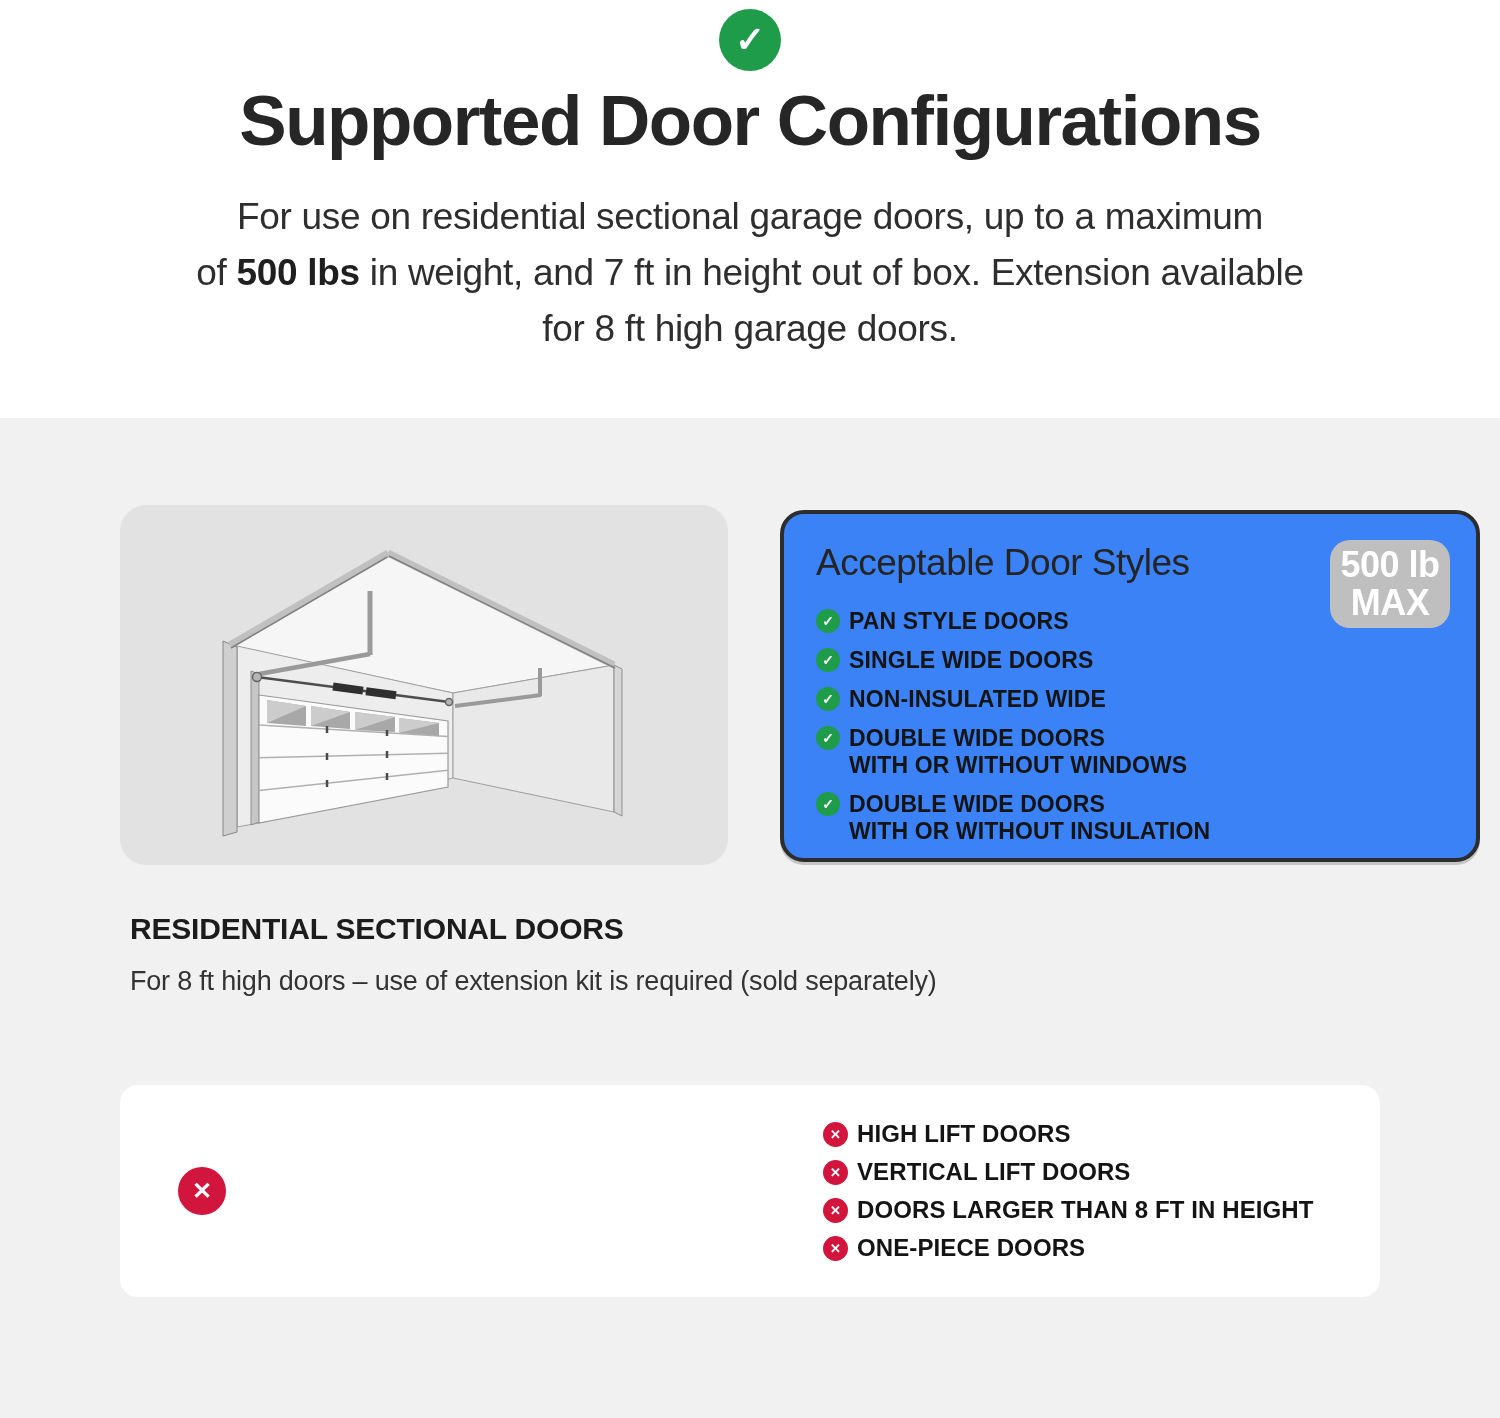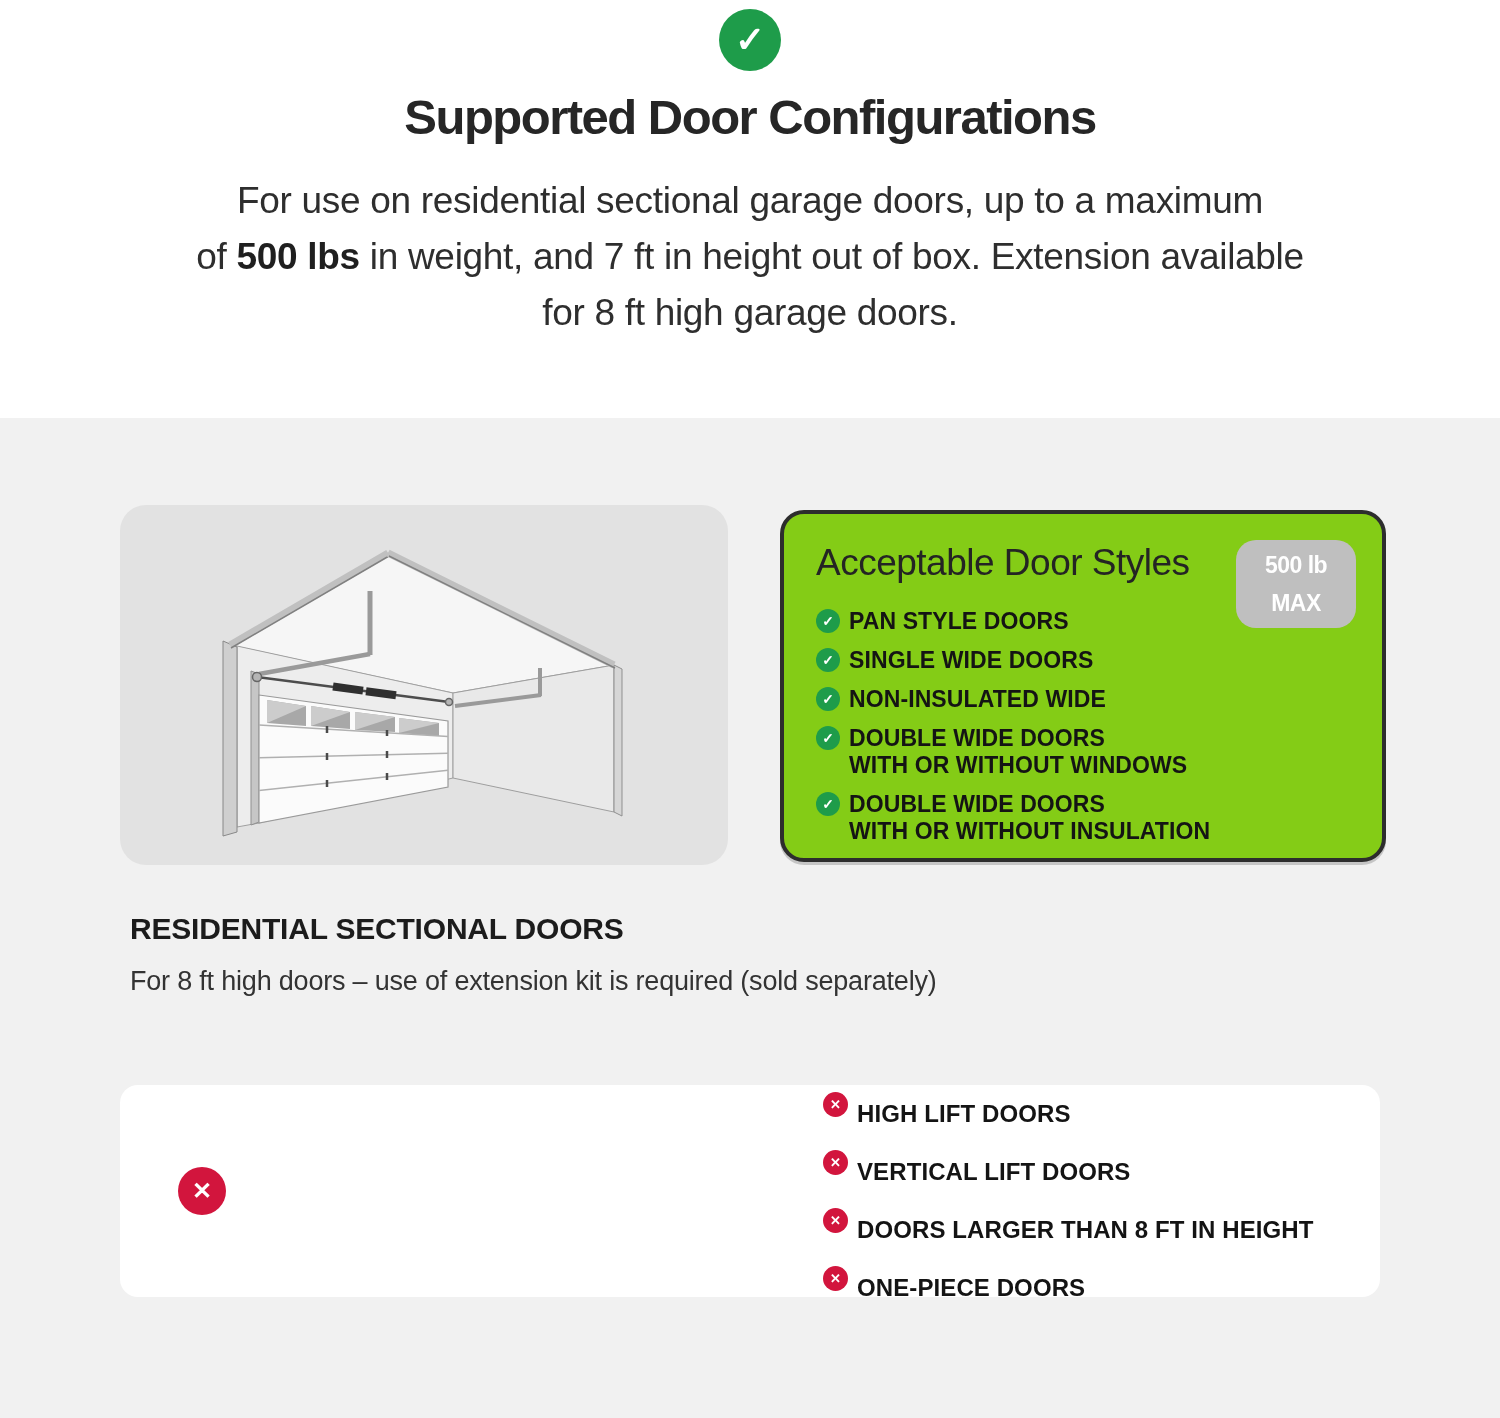--- a/index.html
+++ b/index.html
@@ -16,22 +16,22 @@
   
   .hero { position:absolute; left:0; top:0; width:1500px; height:418px; background:#ffffff; text-align:center; }
   .big-check {
     display:inline-flex; align-items:center; justify-content:center;
     width:62px; height:62px; border-radius:50%;
     background:#1e9c4a; color:#ffffff;
     font-size:36px; font-weight:700; line-height:1;
     margin-top:9px;
   }
   .hero h1 {
-    margin:18px 0 0 0;
-    font-size:49px; font-weight:700; letter-spacing:-1.5px;
+    margin:9px 0 0 0;
+    font-size:71px; font-weight:700; letter-spacing:-1.5px;
     color:#262626;
   }
   .hero p {
     margin:28px auto 0 auto;
     font-size:37px; line-height:56px; color:#2e2e2e;
     letter-spacing:-0.3px;
   }
   .pline { display:block; }
   .hero p strong { font-weight:700; color:#1f1f1f; }
 
@@ -39,35 +39,35 @@
   .section { position:absolute; left:0; top:418px; width:1500px; height:1000px; background:#f1f1f1; }
 
   
   .illo-box {
     position:absolute; left:120px; top:87px; width:608px; height:360px;
     background:#e2e2e2; border-radius:26px; overflow:hidden;
   }
 
   
   .accept-card {
-    position:absolute; left:780px; top:92px; width:606px; height:352px;
-    background:#84cc16; border:4px solid #2d2d2d; border-radius:24px;
+    position:absolute; left:780px; top:92px; width:700px; height:352px;
+    background:#3b82f6; border:4px solid #2d2d2d; border-radius:24px;
     box-shadow:0 3px 0 rgba(0,0,0,0.18);
     padding:26px 26px 0 32px;
   }
   .accept-title {
     font-size:37px; font-weight:400; letter-spacing:-0.5px; color:#242424;
     margin:2px 0 0 0;
   }
   .badge {
     position:absolute; right:26px; top:26px;
     width:120px; height:88px; border-radius:20px;
     background:#bfbfbf; color:#ffffff;
     display:flex; flex-direction:column; align-items:center; justify-content:center;
-    font-size:23px; font-weight:700; line-height:38px; letter-spacing:-0.5px;
+    font-size:36px; font-weight:700; line-height:38px; letter-spacing:-0.5px;
   }
   .accept-list { margin-top:24px; }
   .chk-item { display:flex; align-items:flex-start; gap:9px; margin-bottom:12px; }
   .chk-item.two-line { margin-bottom:12px; }
   .chk-circle {
     flex:0 0 auto;
     width:24px; height:24px; border-radius:50%;
     background:#1e9c4a; color:#fff;
     display:flex; align-items:center; justify-content:center;
     font-size:14px; font-weight:700; line-height:1; margin-top:1px;
@@ -103,21 +103,21 @@
     display:flex; flex-direction:column; gap:10px;
   }
   .x-item { display:flex; align-items:center; gap:9px; }
   .x-circle {
     flex:0 0 auto;
     width:25px; height:25px; border-radius:50%;
     background:#d2153d; color:#ffffff;
     display:flex; align-items:center; justify-content:center;
     font-size:13px; font-weight:700; line-height:1;
   }
-  .x-text { font-size:24px; font-weight:700; color:#141414; letter-spacing:0.1px;margin-top:20px; }
+  .x-text { font-size:24px; font-weight:700; color:#141414; letter-spacing:0.1px; }
 </style>
 </head>
 <body>
 
 <div class="hero">
   <div class="big-check">
       <span>✓</span>
     </div>
   <h1>Supported Door Configurations</h1>
   <p>

